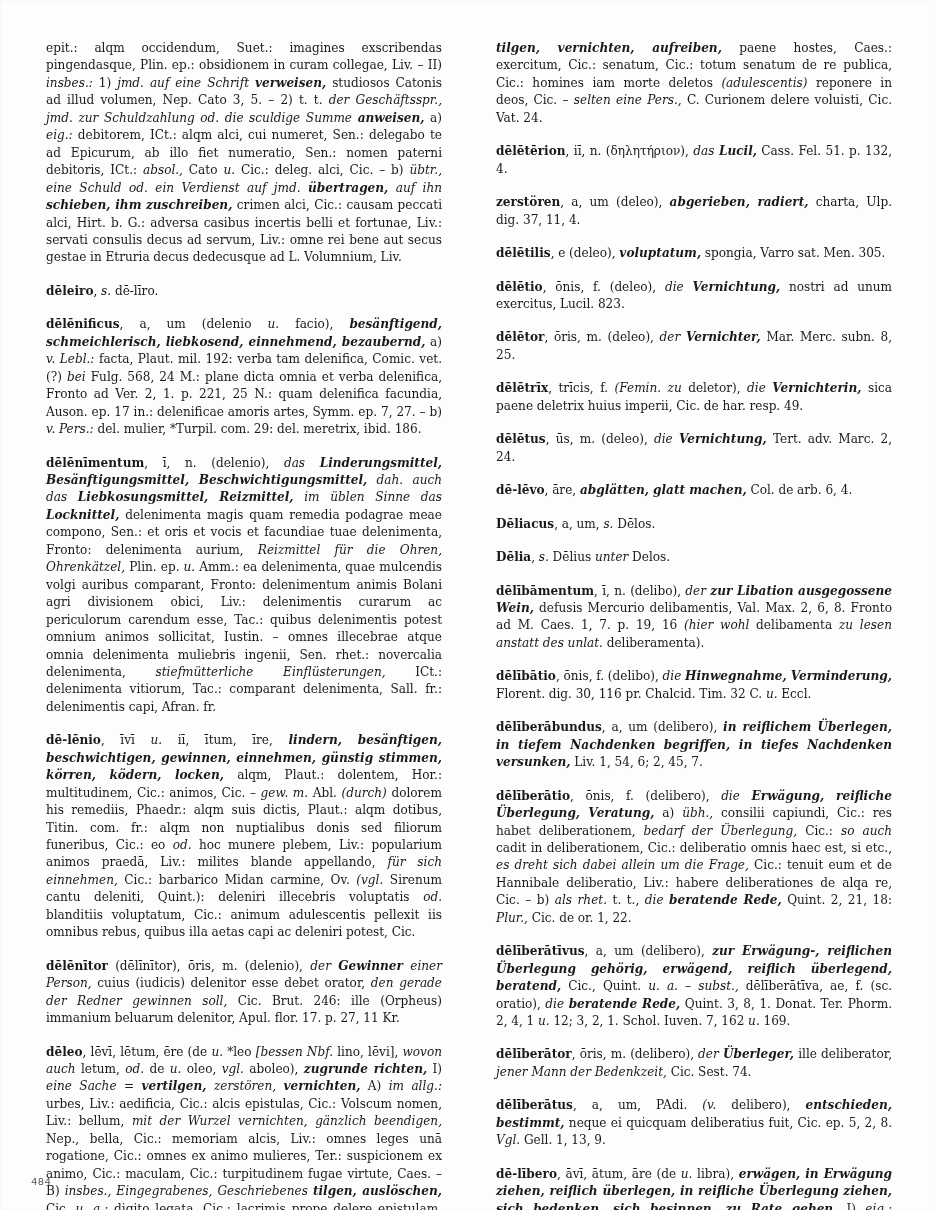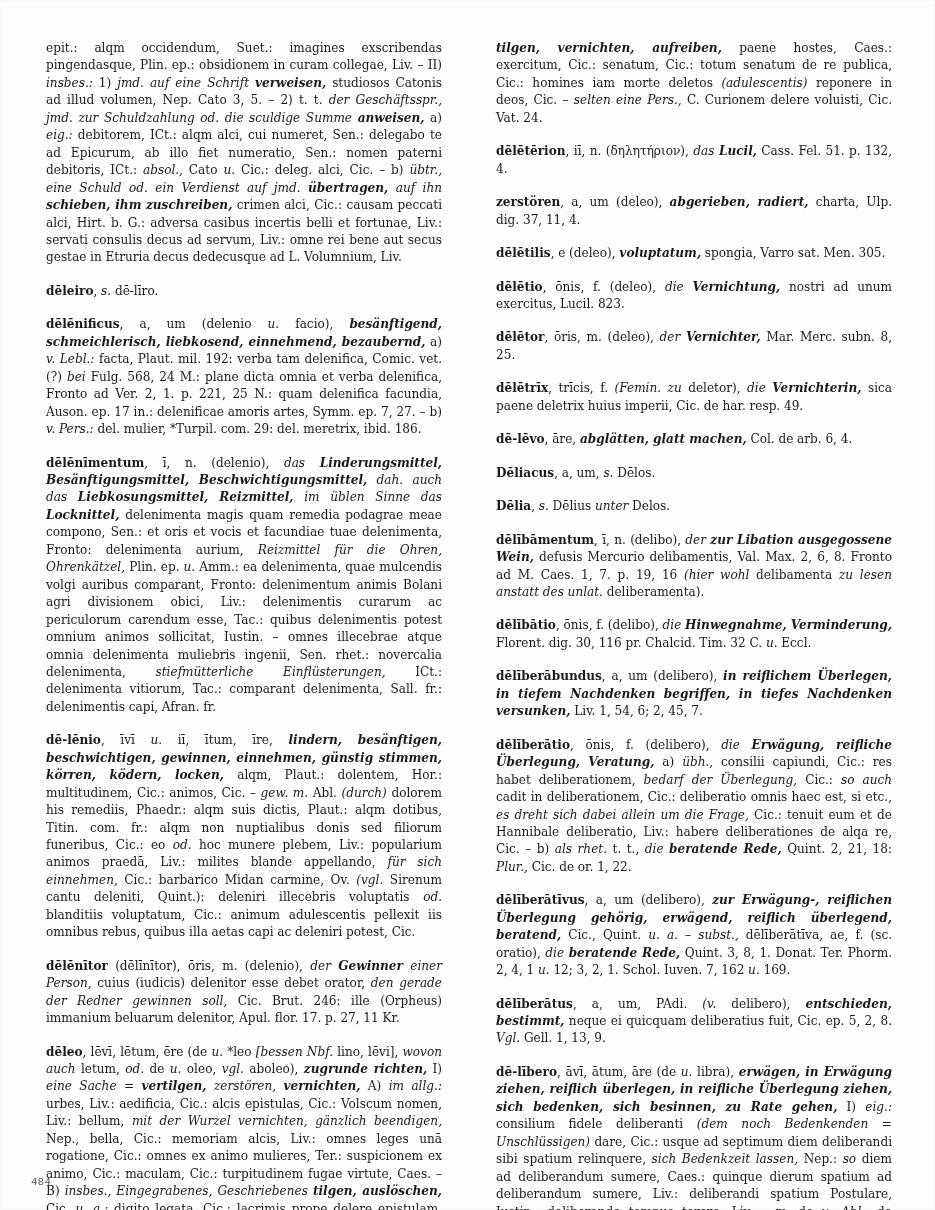--- a/index.html
+++ b/index.html
@@ -78,28 +78,30 @@
       </div>
 
     <div class="column" id="col-right">
         <p class="entry"><b><i>tilgen, vernichten, aufreiben,</i></b> paene hostes, Caes.: exercitum, Cic.: senatum, Cic.: totum senatum de re publica, Cic.: homines iam morte deletos <i>(adulescentis)</i> reponere in deos, Cic. – <i>selten eine Pers.,</i> C. Curionem delere voluisti, Cic. Vat. 24.</p>
         <p class="entry"><b>dēlētērion</b>, iī, n. (δηλητήριον), <i>das</i> <b><i>Lucil,</i></b> Cass. Fel. 51. p. 132, 4.</p>
         <p class="entry"><b>zerstören</b>, a, um (deleo), <b><i>abgerieben, radiert,</i></b> charta, Ulp. dig. 37, 11, 4.</p>
         <p class="entry"><b>dēlētilis</b>, e (deleo), <b><i>voluptatum,</i></b> spongia, Varro sat. Men. 305.</p>
         <p class="entry"><b>dēlētio</b>, ōnis, f. (deleo), <i>die</i> <b><i>Vernichtung,</i></b> nostri ad unum exercitus, Lucil. 823.</p>
         <p class="entry"><b>dēlētor</b>, ōris, m. (deleo), <i>der</i> <b><i>Vernichter,</i></b> Mar. Merc. subn. 8, 25.</p>
         <p class="entry"><b>dēlētrīx</b>, trīcis, f. <i>(Femin. zu</i> deletor), <i>die</i> <b><i>Vernichterin,</i></b> sica paene deletrix huius imperii, Cic. de har. resp. 49.</p>
+        <p class="entry"><b>dēlētus</b>, ūs, m. (deleo), <i>die</i> <b><i>Vernichtung,</i></b> Tert. adv. Marc. 2, 24.</p>
         <p class="entry"><b>dē-lēvo</b>, āre, <b><i>abglätten, glatt machen,</i></b> Col. de arb. 6, 4.</p>
         <p class="entry"><b>Dēliacus</b>, a, um, <i>s.</i> Dēlos.</p>
         <p class="entry"><b>Dēlia</b>, <i>s.</i> Dēlius <i>unter</i> Delos.</p>
         <p class="entry"><b>dēlībāmentum</b>, ī, n. (delibo), <i>der</i> <b><i>zur Libation ausgegossene Wein,</i></b> defusis Mercurio delibamentis, Val. Max. 2, 6, 8. Fronto ad M. Caes. 1, 7. p. 19, 16 <i>(hier wohl</i> delibamenta <i>zu lesen anstatt des unlat.</i> deliberamenta).</p>
         <p class="entry"><b>dēlībātio</b>, ōnis, f. (delibo), <i>die</i> <b><i>Hinwegnahme, Verminderung,</i></b> Florent. dig. 30, 116 pr. Chalcid. Tim. 32 C. <i>u.</i> Eccl.</p>
         <p class="entry"><b>dēlīberābundus</b>, a, um (delibero), <b><i>in reiflichem Überlegen, in tiefem Nachdenken begriffen, in tiefes Nachdenken versunken,</i></b> Liv. 1, 54, 6; 2, 45, 7.</p>
         <p class="entry"><b>dēlīberātio</b>, ōnis, f. (delibero), <i>die</i> <b><i>Erwägung, reifliche Überlegung, Veratung,</i></b> a) <i>übh.,</i> consilii capiundi, Cic.: res habet deliberationem, <i>bedarf der Überlegung,</i> Cic.: <i>so auch</i> cadit in deliberationem, Cic.: deliberatio omnis haec est, si etc., <i>es dreht sich dabei allein um die Frage,</i> Cic.: tenuit eum et de Hannibale deliberatio, Liv.: habere deliberationes de alqa re, Cic. – b) <i>als rhet.</i> t. t., <i>die</i> <b><i>beratende Rede,</i></b> Quint. 2, 21, 18: <i>Plur.,</i> Cic. de or. 1, 22.</p>
         <p class="entry"><b>dēlīberātīvus</b>, a, um (delibero), <b><i>zur Erwägung-, reiflichen Überlegung gehörig, erwägend, reiflich überlegend, beratend,</i></b> Cic., Quint. <i>u. a.</i> – <i>subst.,</i> dēlīberātīva, ae, f. (sc. oratio), <i>die</i> <b><i>beratende Rede,</i></b> Quint. 3, 8, 1. Donat. Ter. Phorm. 2, 4, 1 <i>u.</i> 12; 3, 2, 1. Schol. Iuven. 7, 162 <i>u.</i> 169.</p>
+        <p class="entry"><b>dēlīberātor</b>, ōris, m. (delibero), <i>der</i> <b><i>Überleger,</i></b> ille deliberator, <i>jener Mann der Bedenkzeit,</i> Cic. Sest. 74.</p>
         <p class="entry"><b>dēlīberātus</b>, a, um, PAdi. <i>(v.</i> delibero), <b><i>entschieden, bestimmt,</i></b> neque ei quicquam deliberatius fuit, Cic. ep. 5, 2, 8. <i>Vgl.</i> Gell. 1, 13, 9.</p>
         <p class="entry"><b>dē-lībero</b>, āvī, ātum, āre (de <i>u.</i> libra), <b><i>erwägen, in Erwägung ziehen, reiflich überlegen, in reifliche Überlegung ziehen, sich bedenken, sich besinnen, zu Rate gehen,</i></b> I) <i>eig.:</i> consilium fidele deliberanti <i>(dem noch Bedenkenden = Unschlüssigen)</i> dare, Cic.: usque ad septimum diem deliberandi sibi spatium relinquere, <i>sich Bedenkzeit lassen,</i> Nep.: <i>so</i> diem ad deliberandum sumere, Caes.: quinque dierum spatium ad deliberandum sumere, Liv.: deliberandi spatium Postulare, Iustin.: deliberando tempus terere, Liv. – <i>m.</i> de <i>u. Abl.,</i> de summa rerum, Caes.: maxima de re, Cic. – <i>m.</i> cum <i>u. Abl.,</i> cum adversario quasi d., Cic.: cum iis qui audiunt quasi d., Cic.: cum ea parte animi, Cic.: de Corintho cum imperatore Romano, Liv.: tecum coram potius quam per litteras de salute nostra fortunisque, Cic.: <i>unpers. m.</i> inter <i>u. Akk.,</i> ita Sardianos inter Zmyrnaeosque delibe‐ratum, Tac. – <i>m.</i> Acc., delibera hoc, dum ego redeo, Ter.: deliberātā re, Cic.: deliberātā morte <i>(durch wohlerwogenen T.)</i></p>
       </div>
 
   </div>
 
   <div id="page-number">484</div>
 
   <div id="scan-edge"></div>
 

